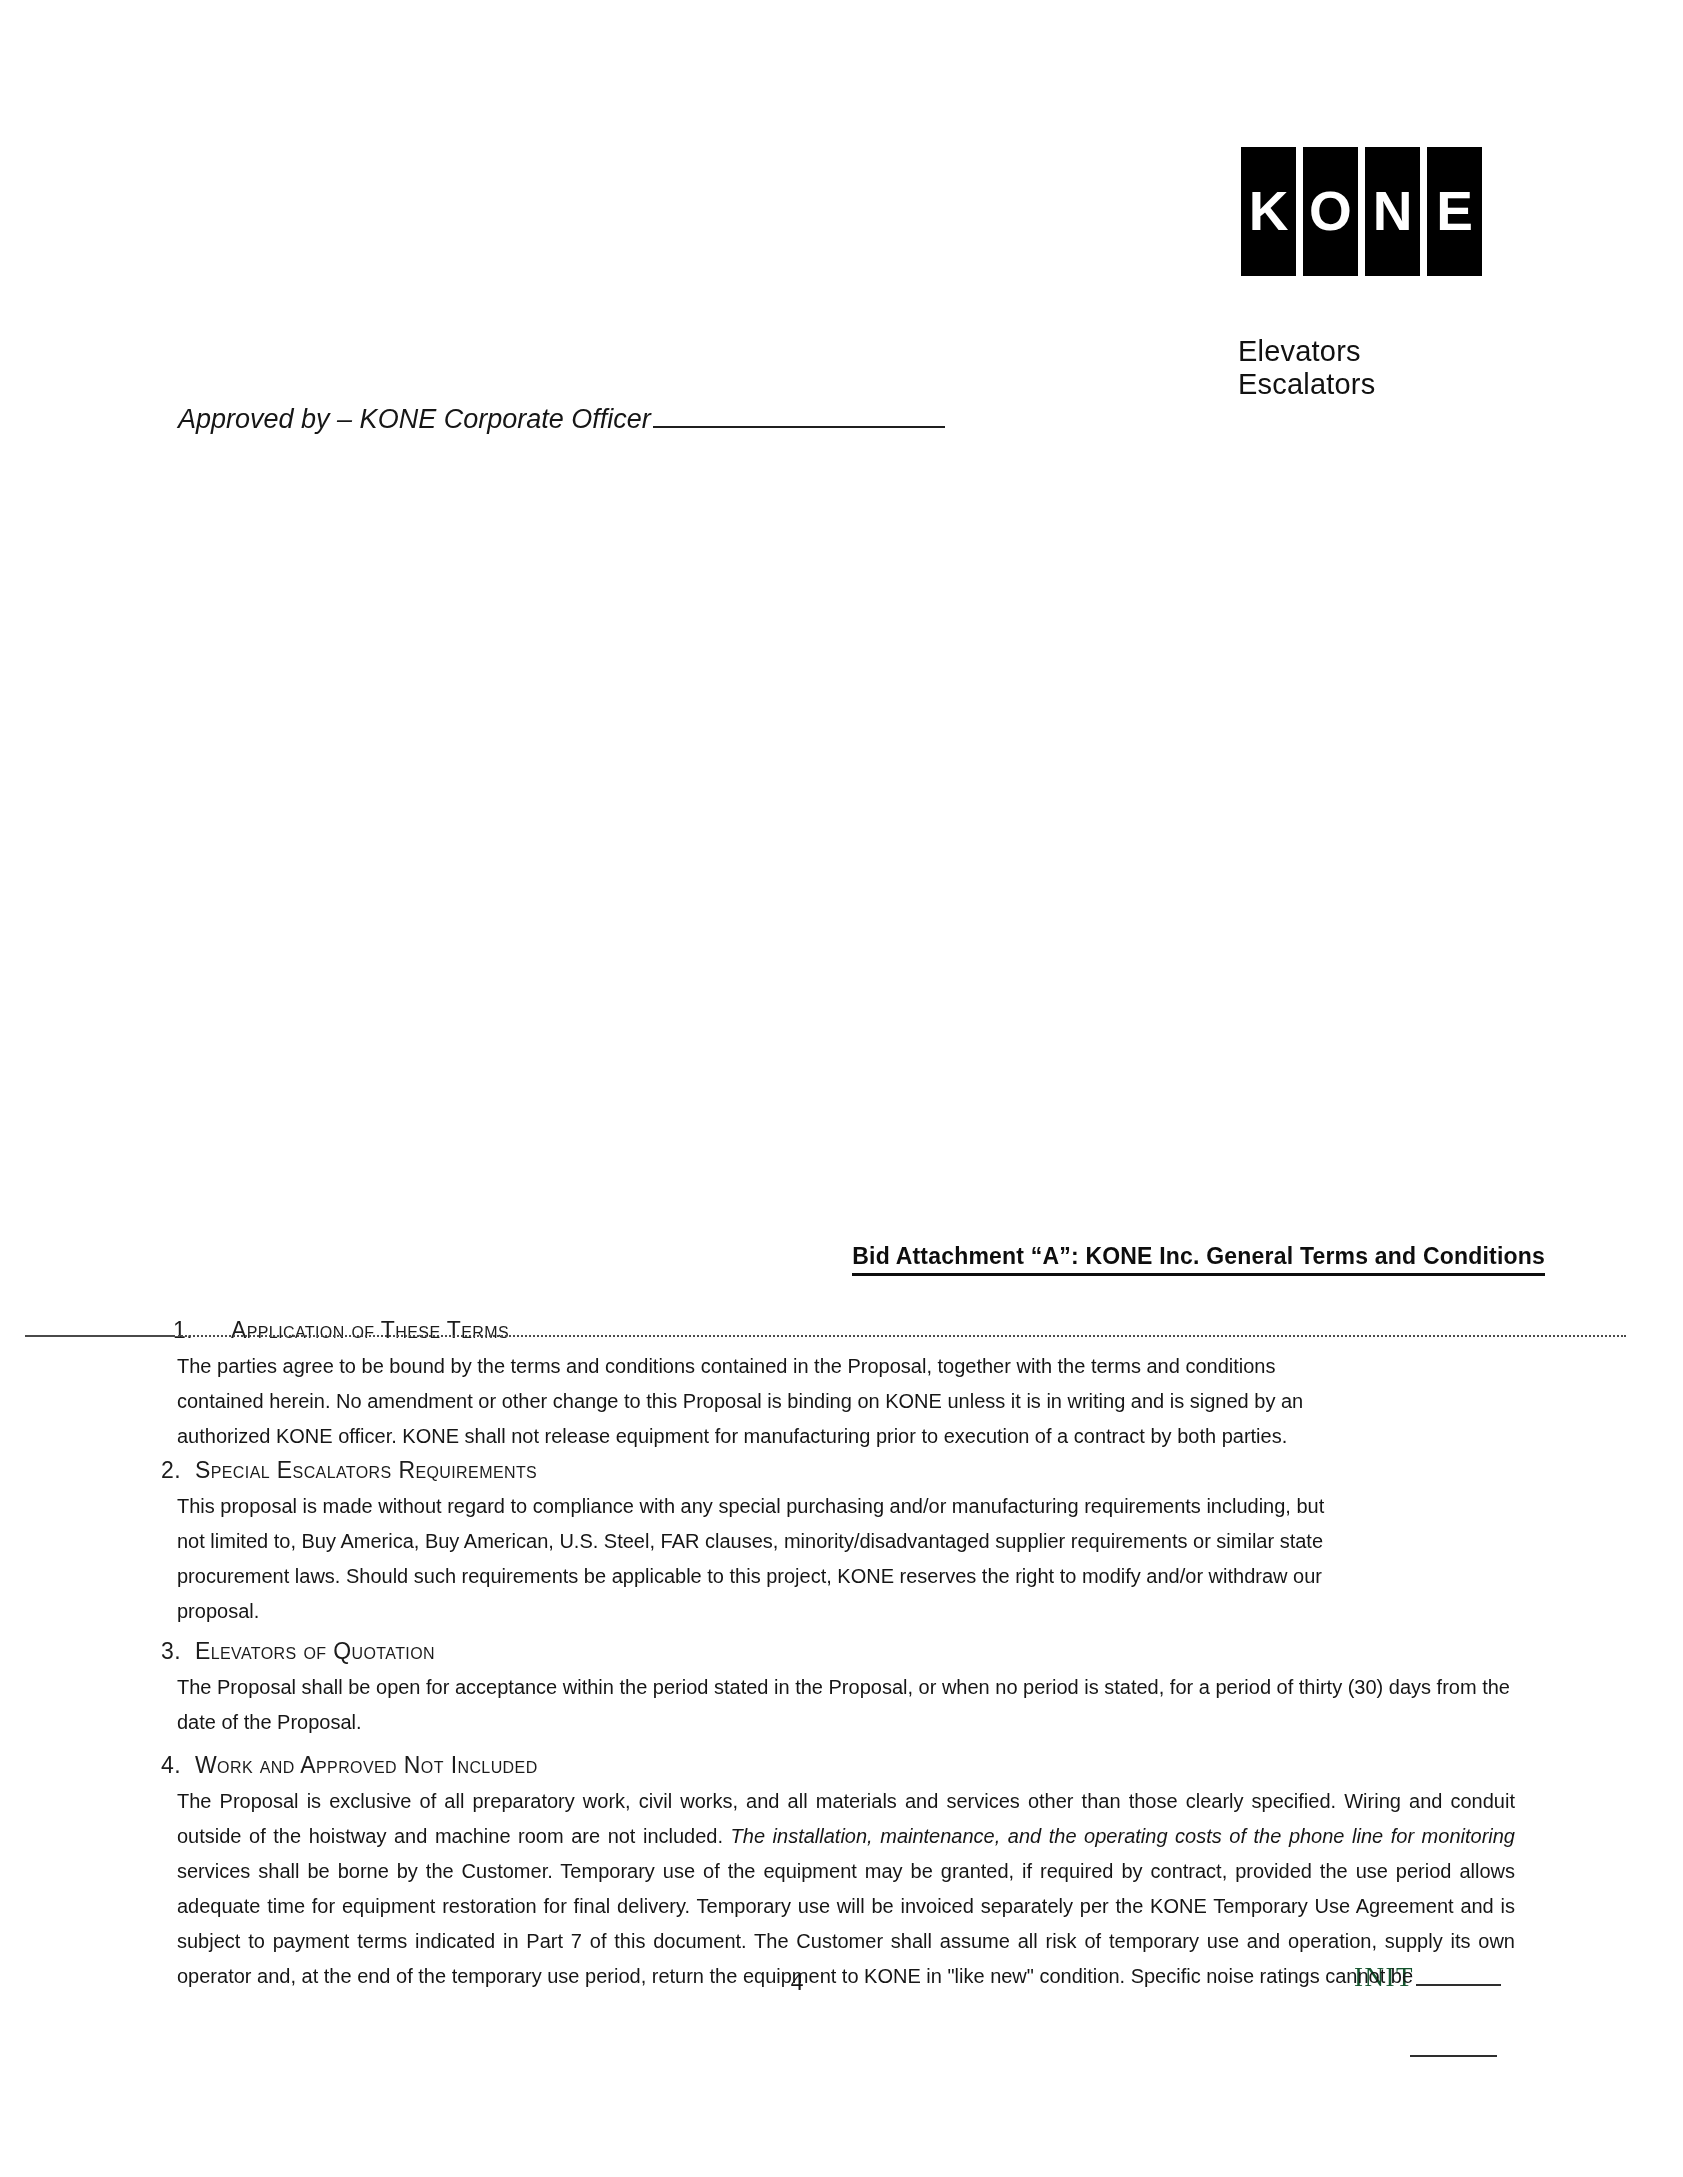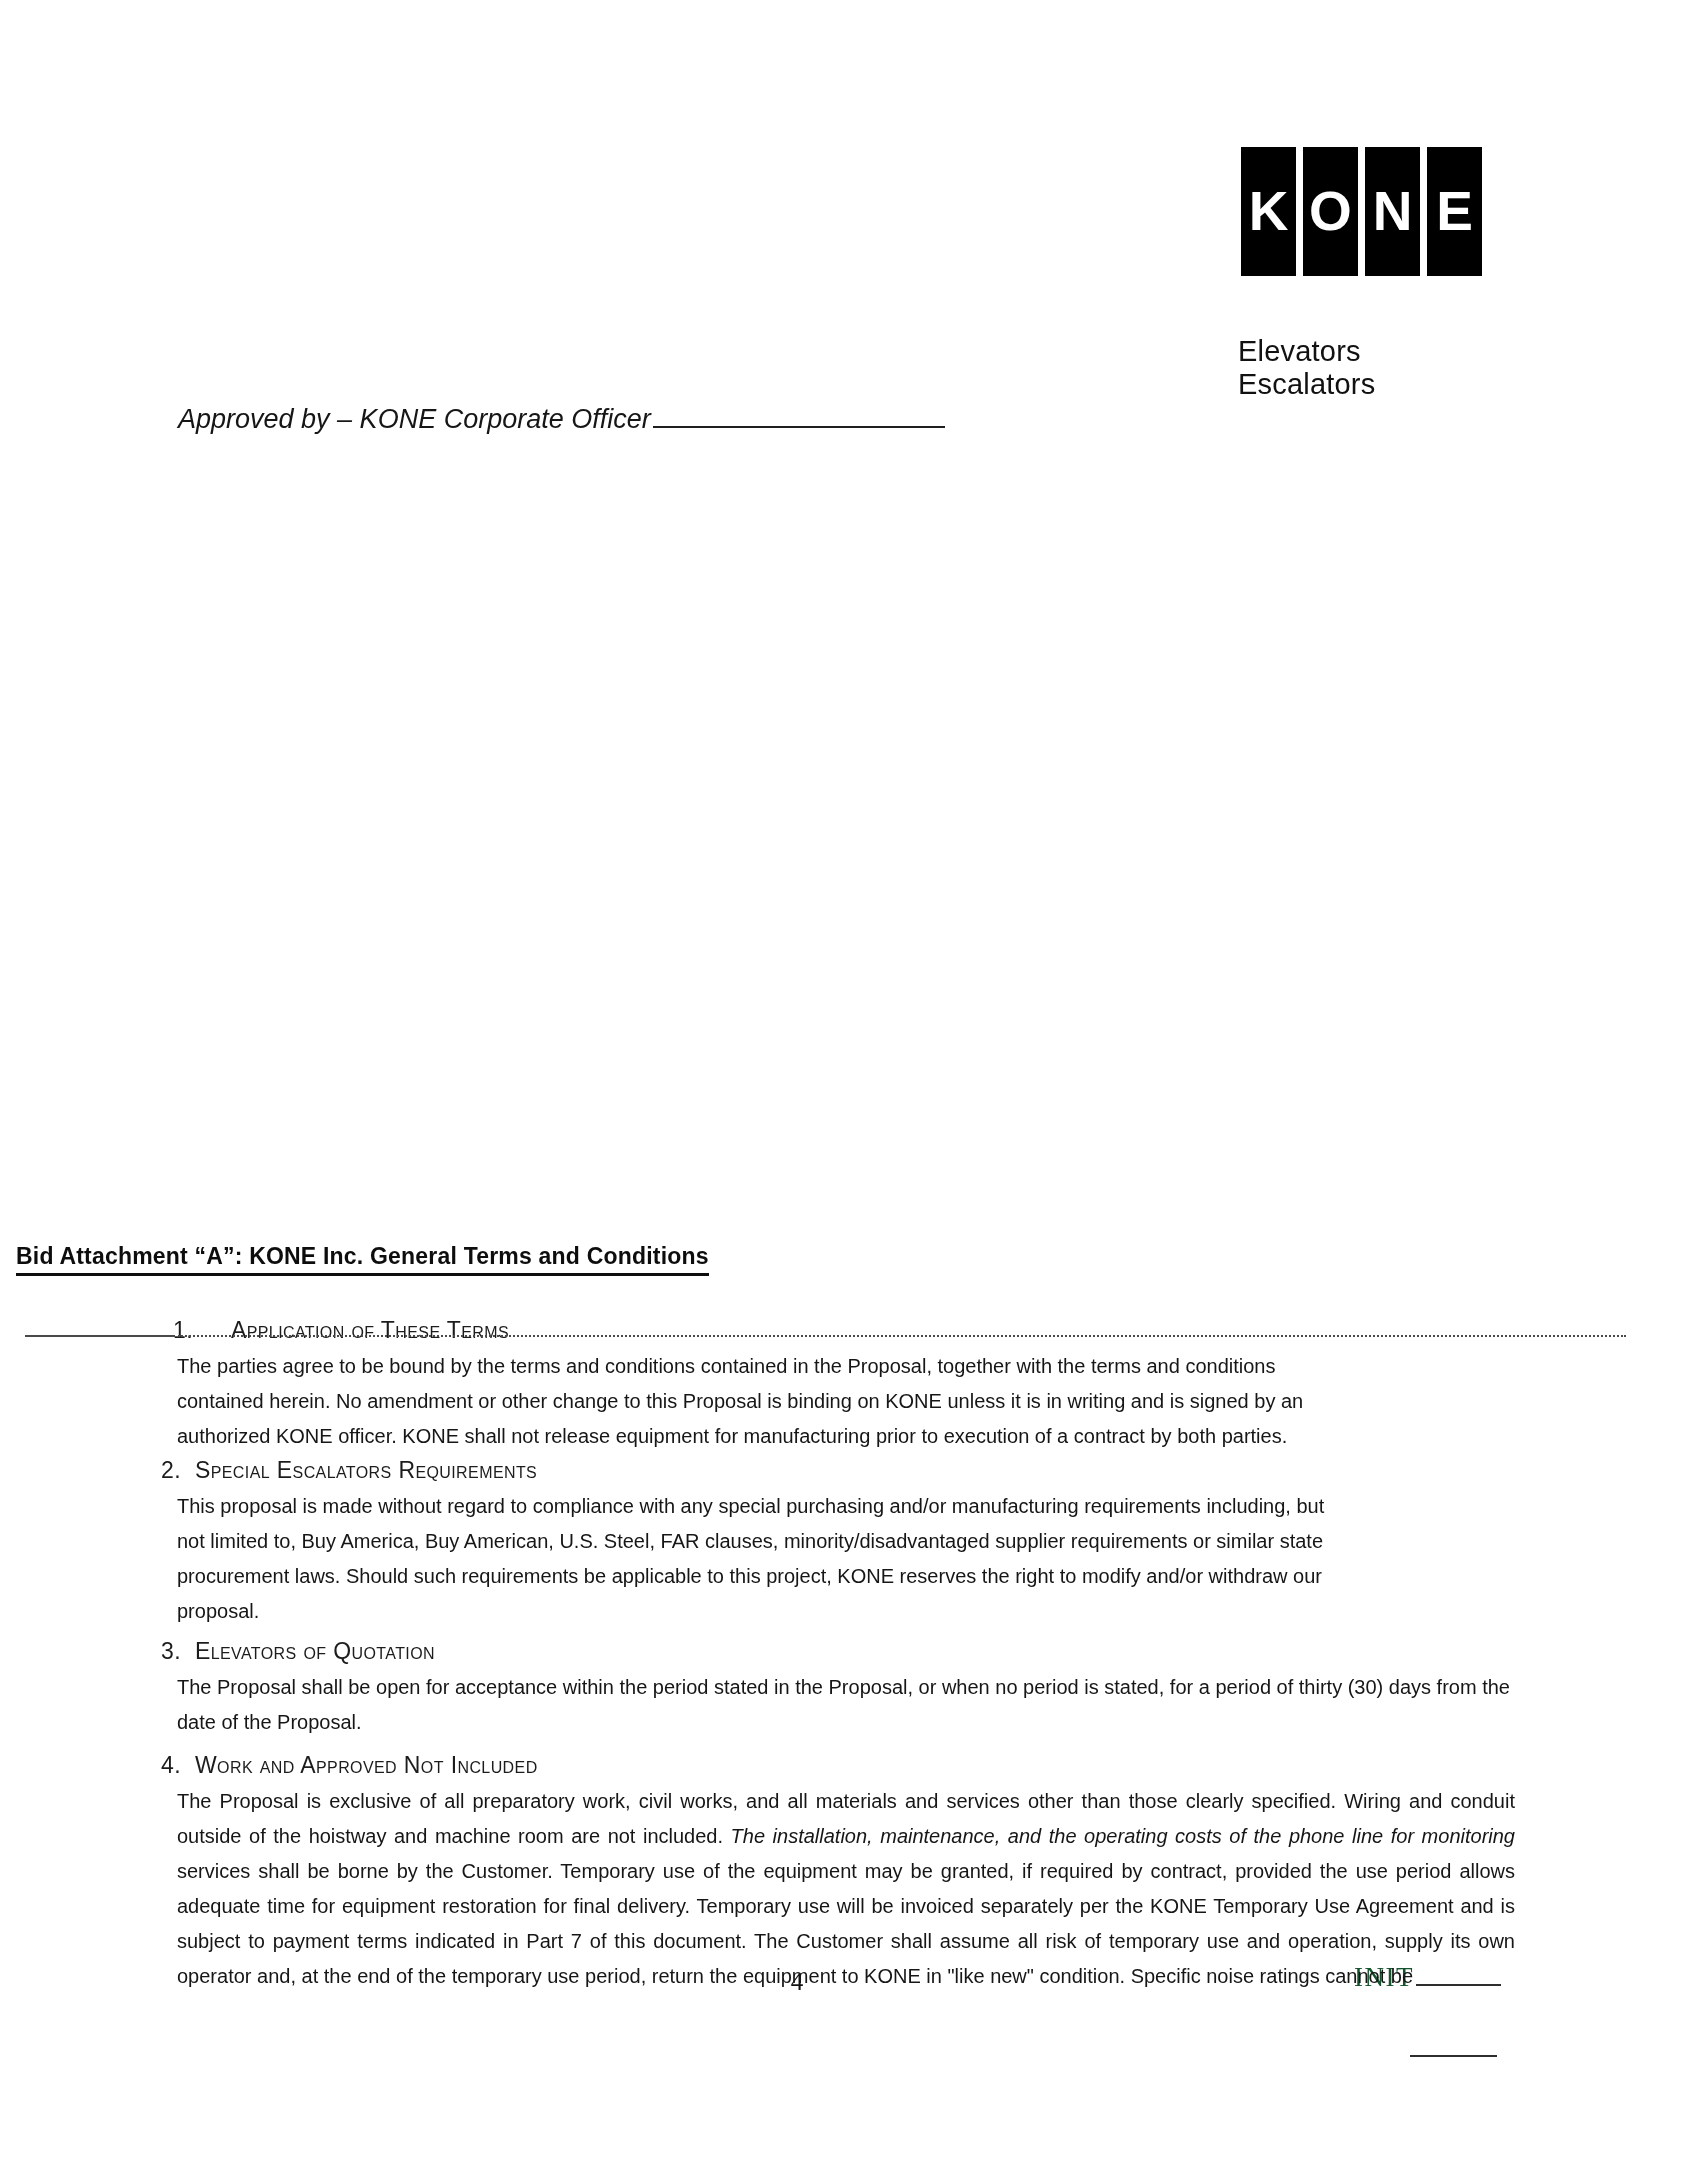--- a/index.html
+++ b/index.html
@@ -33,21 +33,21 @@
     position:absolute; left:178px; top:399px;
     font-size:27px; white-space:nowrap; color:#161616;font-style:italic;
   }
   .sigline {
     display:inline-block; width:292px; height:1em;
     border-bottom:2px solid #1f1f1f; margin-left:2px;
     vertical-align:baseline;
   }
 
   
-  .title-wrap { position:absolute; left:16px; top:1243px; width:1537px; text-align:left; }
+  .title-wrap { position:absolute; left:8px; top:1243px; width:1537px; text-align:right; }
   .doc-title {
     display:inline-block; font-weight:bold; font-size:23px; color:#0d0d0d;
     border-bottom:3px solid #0d0d0d; padding-bottom:3px; letter-spacing:0.2px;
   }
 
   
   .artifact-solid {
     position:absolute; left:25px; top:1335px; width:150px;
     border-top:2.5px solid #4a4a4a; z-index:3;
   }

